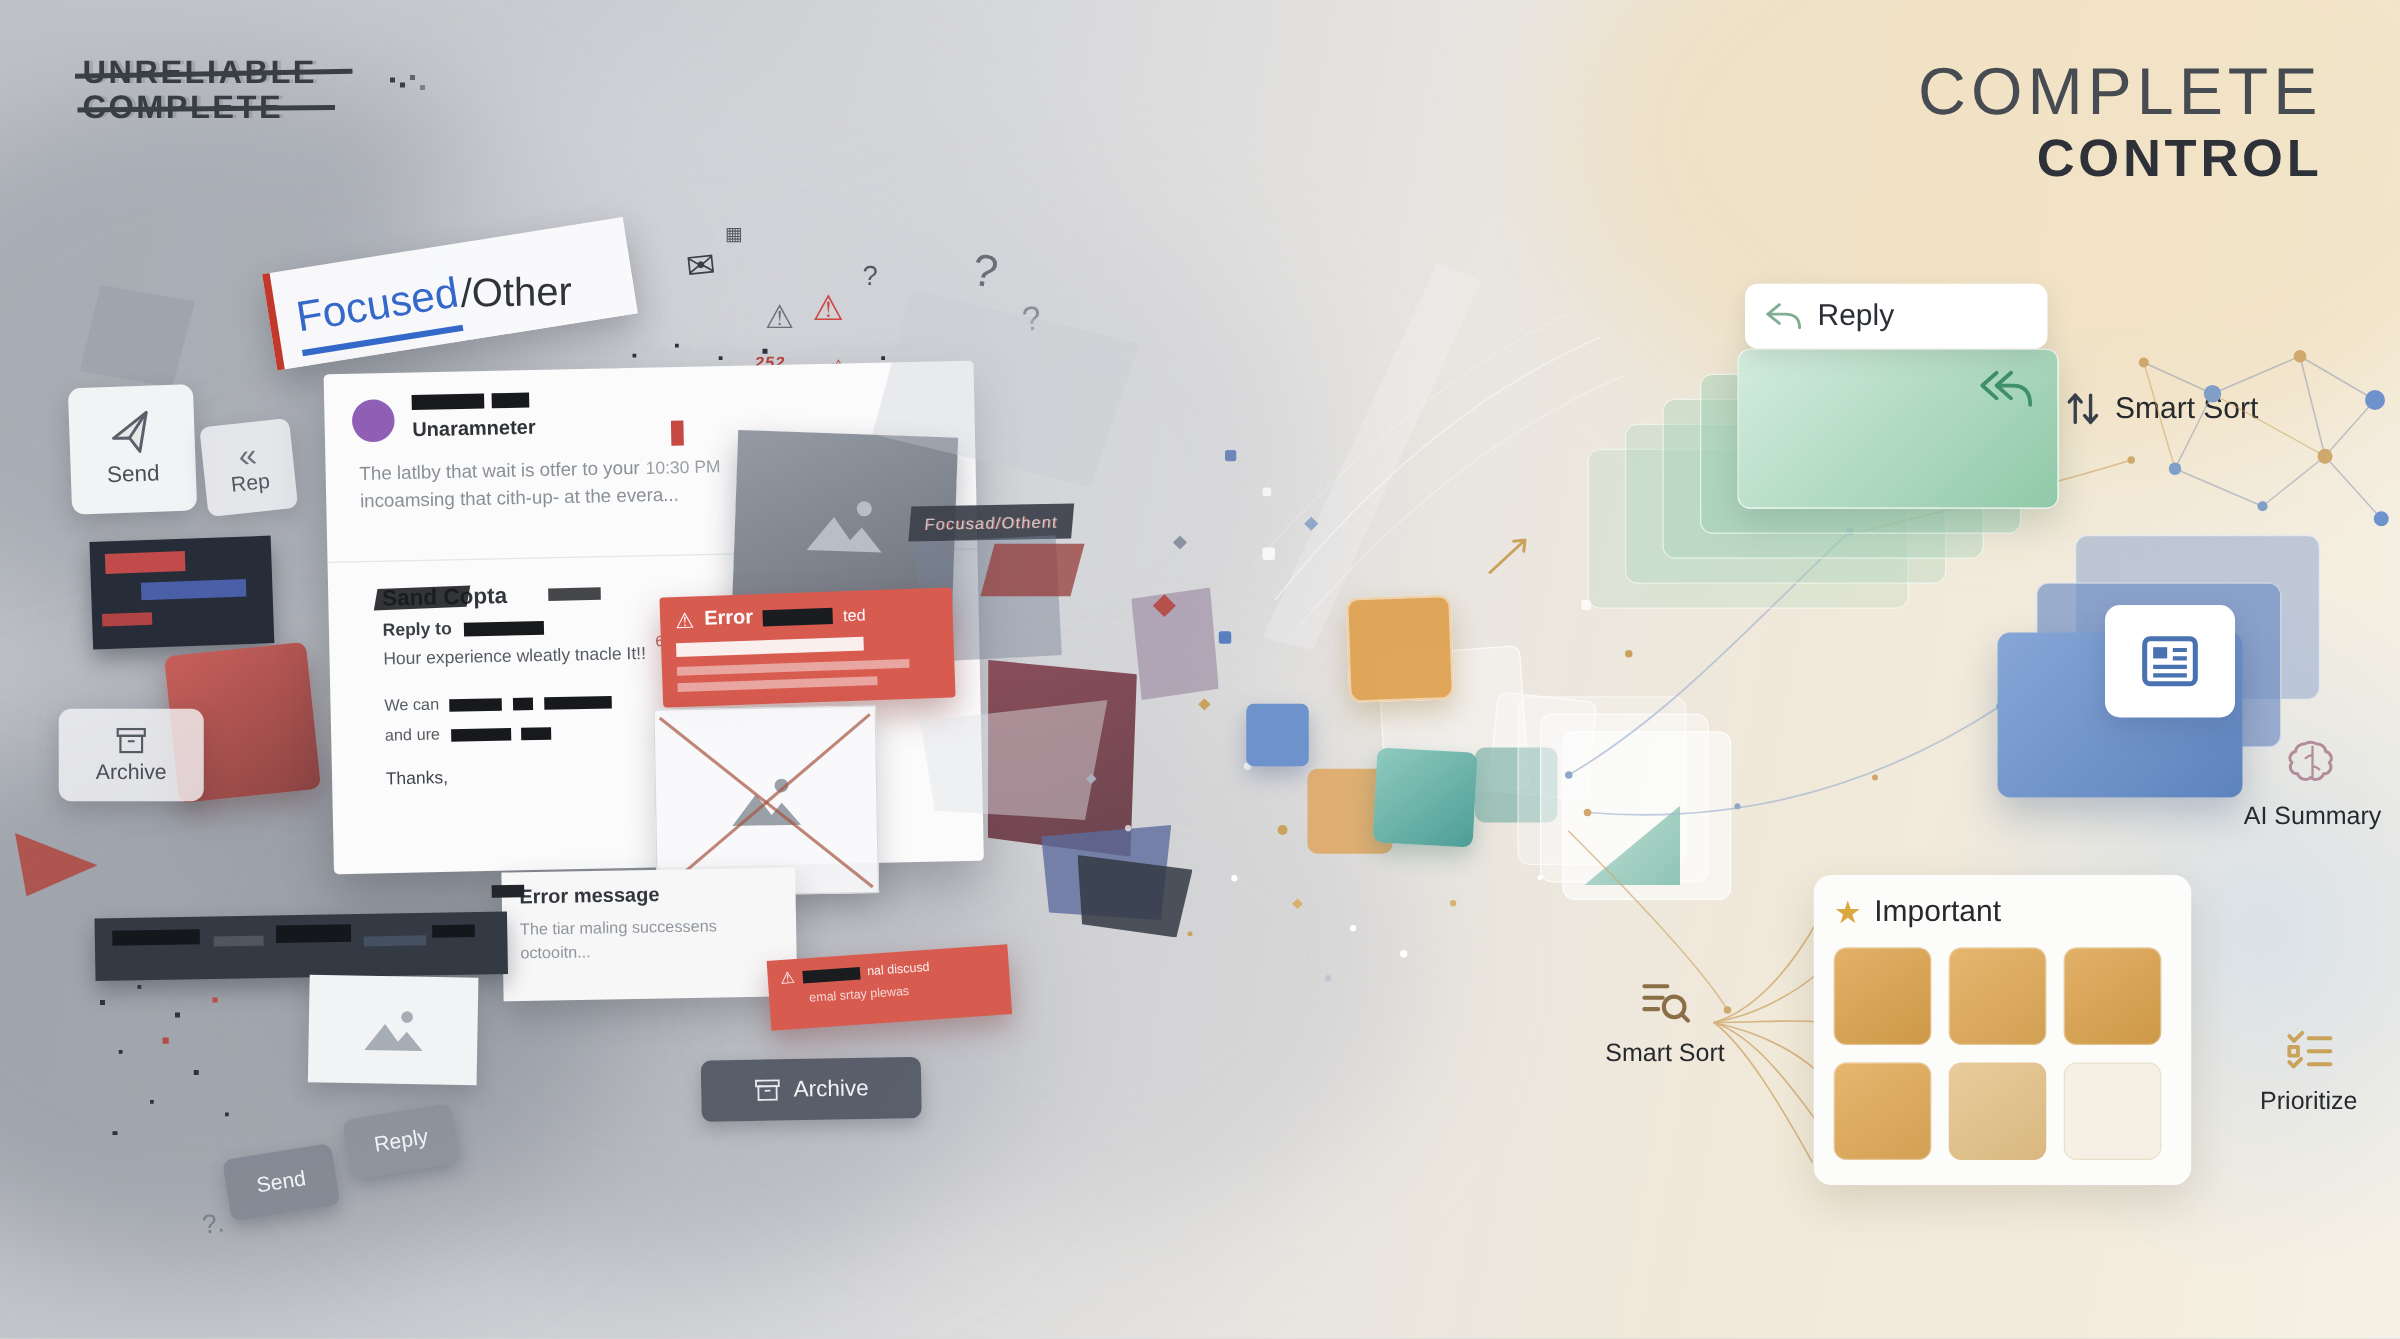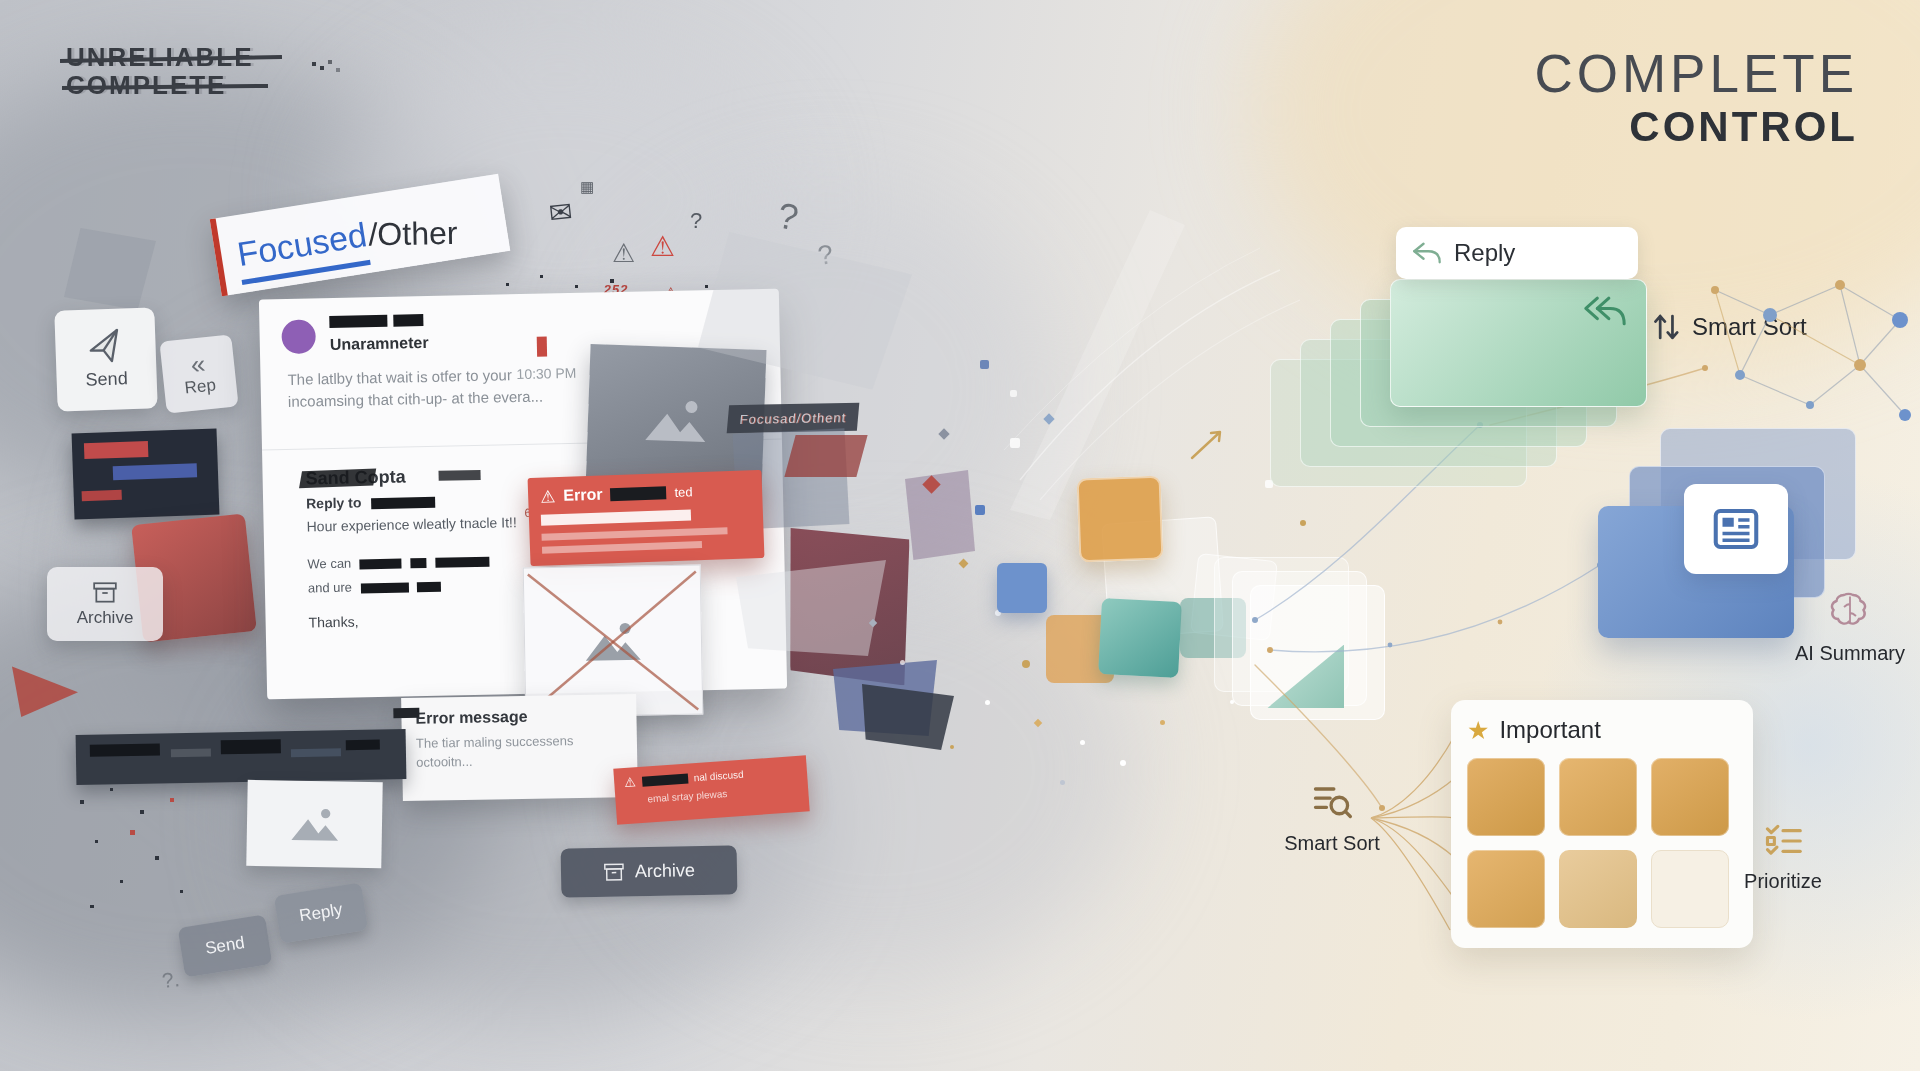--- a/index.html
+++ b/index.html
@@ -446,21 +446,21 @@
     <div style="display:grid;grid-template-columns:repeat(3,78px);grid-auto-rows:78px;gap:14px;margin-top:14px">
       <div class="cell c-or"></div>
       <div class="cell c-or2"></div>
       <div class="cell c-or"></div>
       <div class="cell c-or2"></div>
       <div class="cell c-tan"></div>
       <div class="cell c-ghost"></div>
     </div>
   </div>
 
-  <div class="feature" style="left:1716px;top:822px;width:134px">
+  <div class="feature" style="left:1780px;top:822px;width:134px">
     <svg width="42" height="38" viewBox="0 0 24 22">
       <g fill="none" stroke="#c9a35c" stroke-width="1.8" stroke-linecap="round" stroke-linejoin="round">
         <path d="M3 4 l2.2 2.2 L9 2.5"></path>
           <path d="M12 5 H22"></path>
         <rect x="3" y="9" width="4" height="4"></rect>
           <path d="M12 11 H22"></path>
         <path d="M3 16 l2 2 3.5-3.5"></path>
           <path d="M12 17 H22"></path>
       </g>
     </svg>

